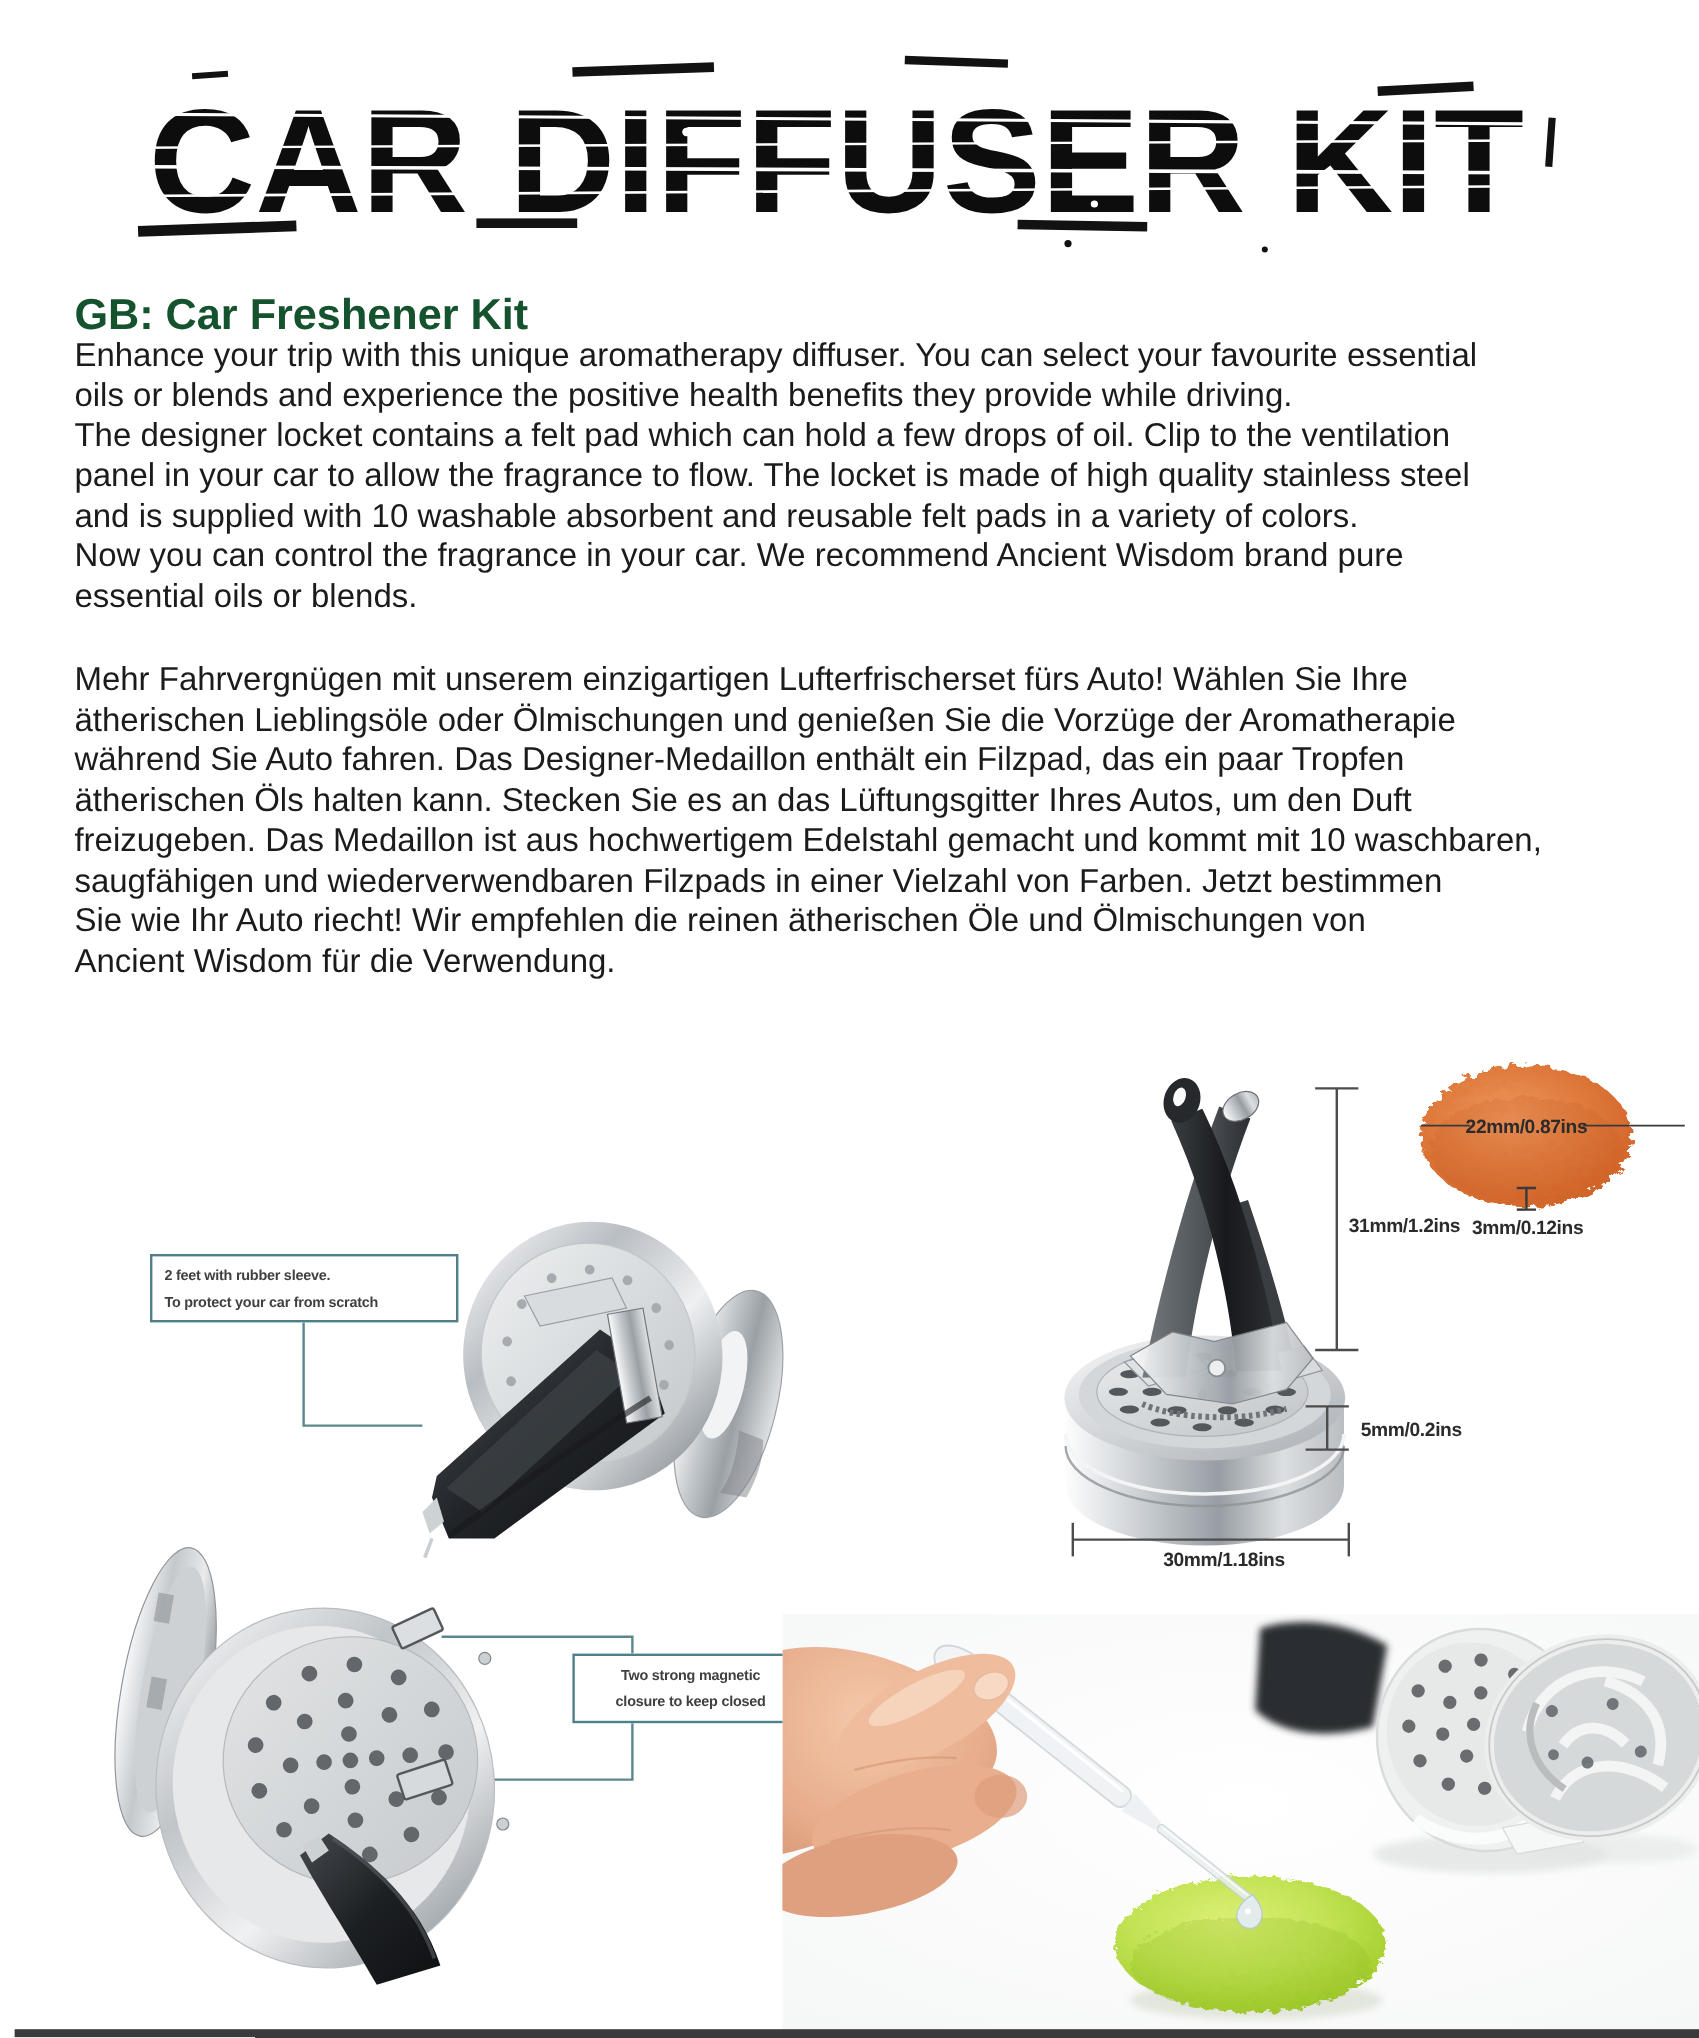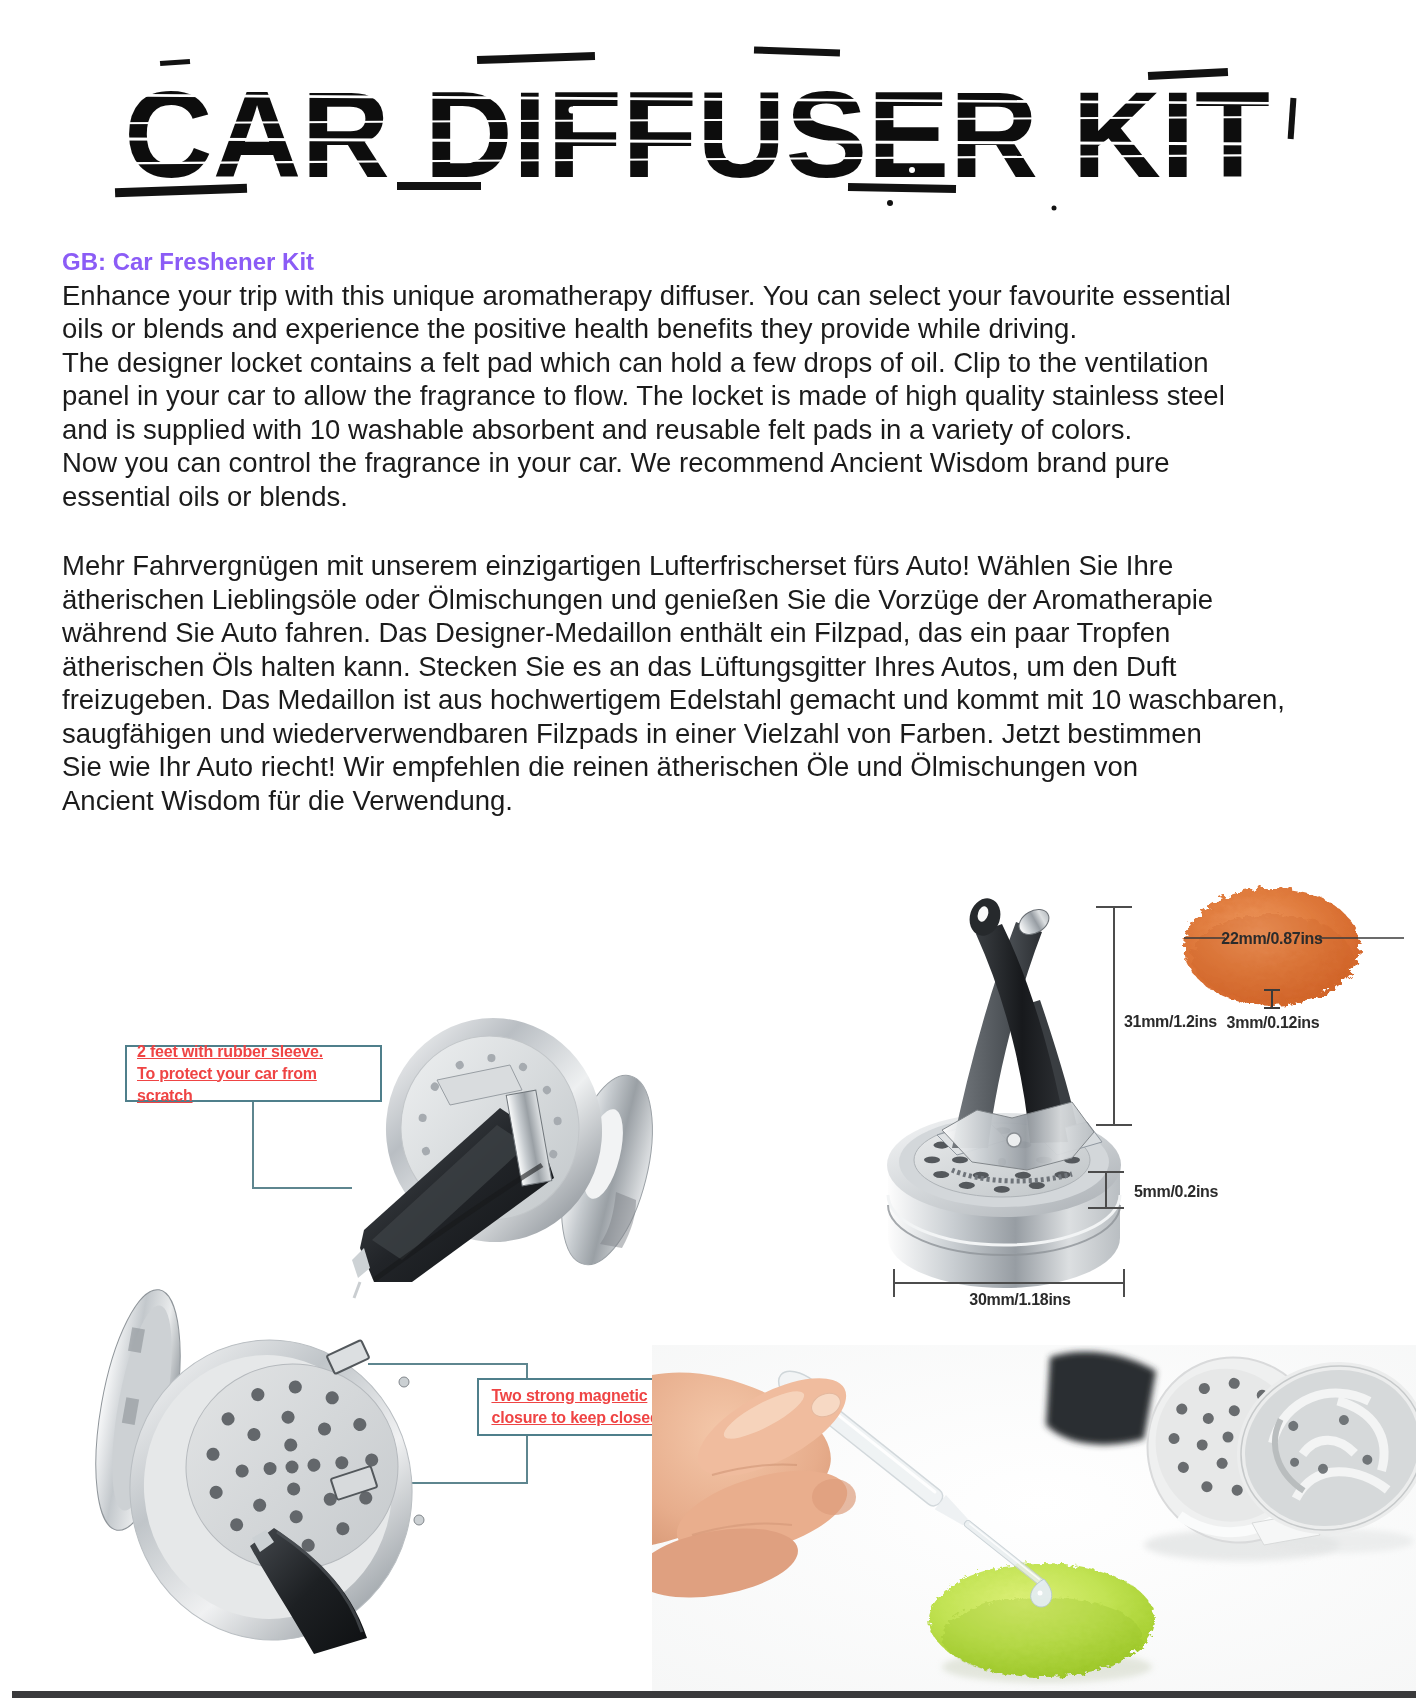--- a/index.html
+++ b/index.html
@@ -4,31 +4,31 @@
 <style>
   html,body{margin:0;padding:0;background:#ffffff;}
   .page{
     position:relative;width:1416px;height:1698px;background:#ffffff;
     font-family:"Liberation Sans","DejaVu Sans",sans-serif;overflow:hidden;margin-left:12px;
   }
   .abs{position:absolute;}
   
   .text-block{position:absolute;left:50px;width:1310px;color:#1b1b1b;
     font-size:27.5px;line-height:33.5px;}
-  .text-block h2{margin:0;font-size:24px;font-weight:bold;line-height:33.5px;color:#8b5cf6;}
+  .text-block h2{margin:0;font-size:36px;font-weight:bold;line-height:33.5px;color:#14532d;}
   .text-block p{margin:0;white-space:pre-line;}
   
   .callout{
     position:absolute;border:2px solid #4f7f8b;background:#ffffff;
-    color:#ef4444;font-weight:bold;font-size:16px;line-height:22px;
+    color:#404040;font-weight:bold;font-size:12px;line-height:22px;
     white-space:pre-line;letter-spacing:-0.2px;
-    display:flex;align-items:center;box-sizing:border-box;text-decoration:underline;
+    display:flex;align-items:center;box-sizing:border-box;
   }
   #callout-feet{left:113px;top:1045px;width:257px;height:57px;padding:4px 10px;text-align:left;}
-  #callout-magnet{left:465px;top:1378px;width:197px;height:58px;padding:4px 8px;justify-content:center;}
+  #callout-magnet{left:465px;top:1378px;width:197px;height:58px;padding:4px 8px;text-align:center;justify-content:center;}
   
   #title-art{left:0;top:40px;}
   #fig-stand{left:760px;top:840px;}
   #fig-clip{left:90px;top:930px;}
   #fig-locket{left:40px;top:1280px;}
   #fig-pipette{left:640px;top:1345px;}
   .footer-bar{position:absolute;left:0;top:1691px;width:1416px;height:7px;background:#3a3a3c;}
   svg text.dim{font-family:"Liberation Sans","DejaVu Sans",sans-serif;font-weight:bold;
     font-size:16px;fill:#2b2b2b;letter-spacing:-0.3px;}
 </style>

